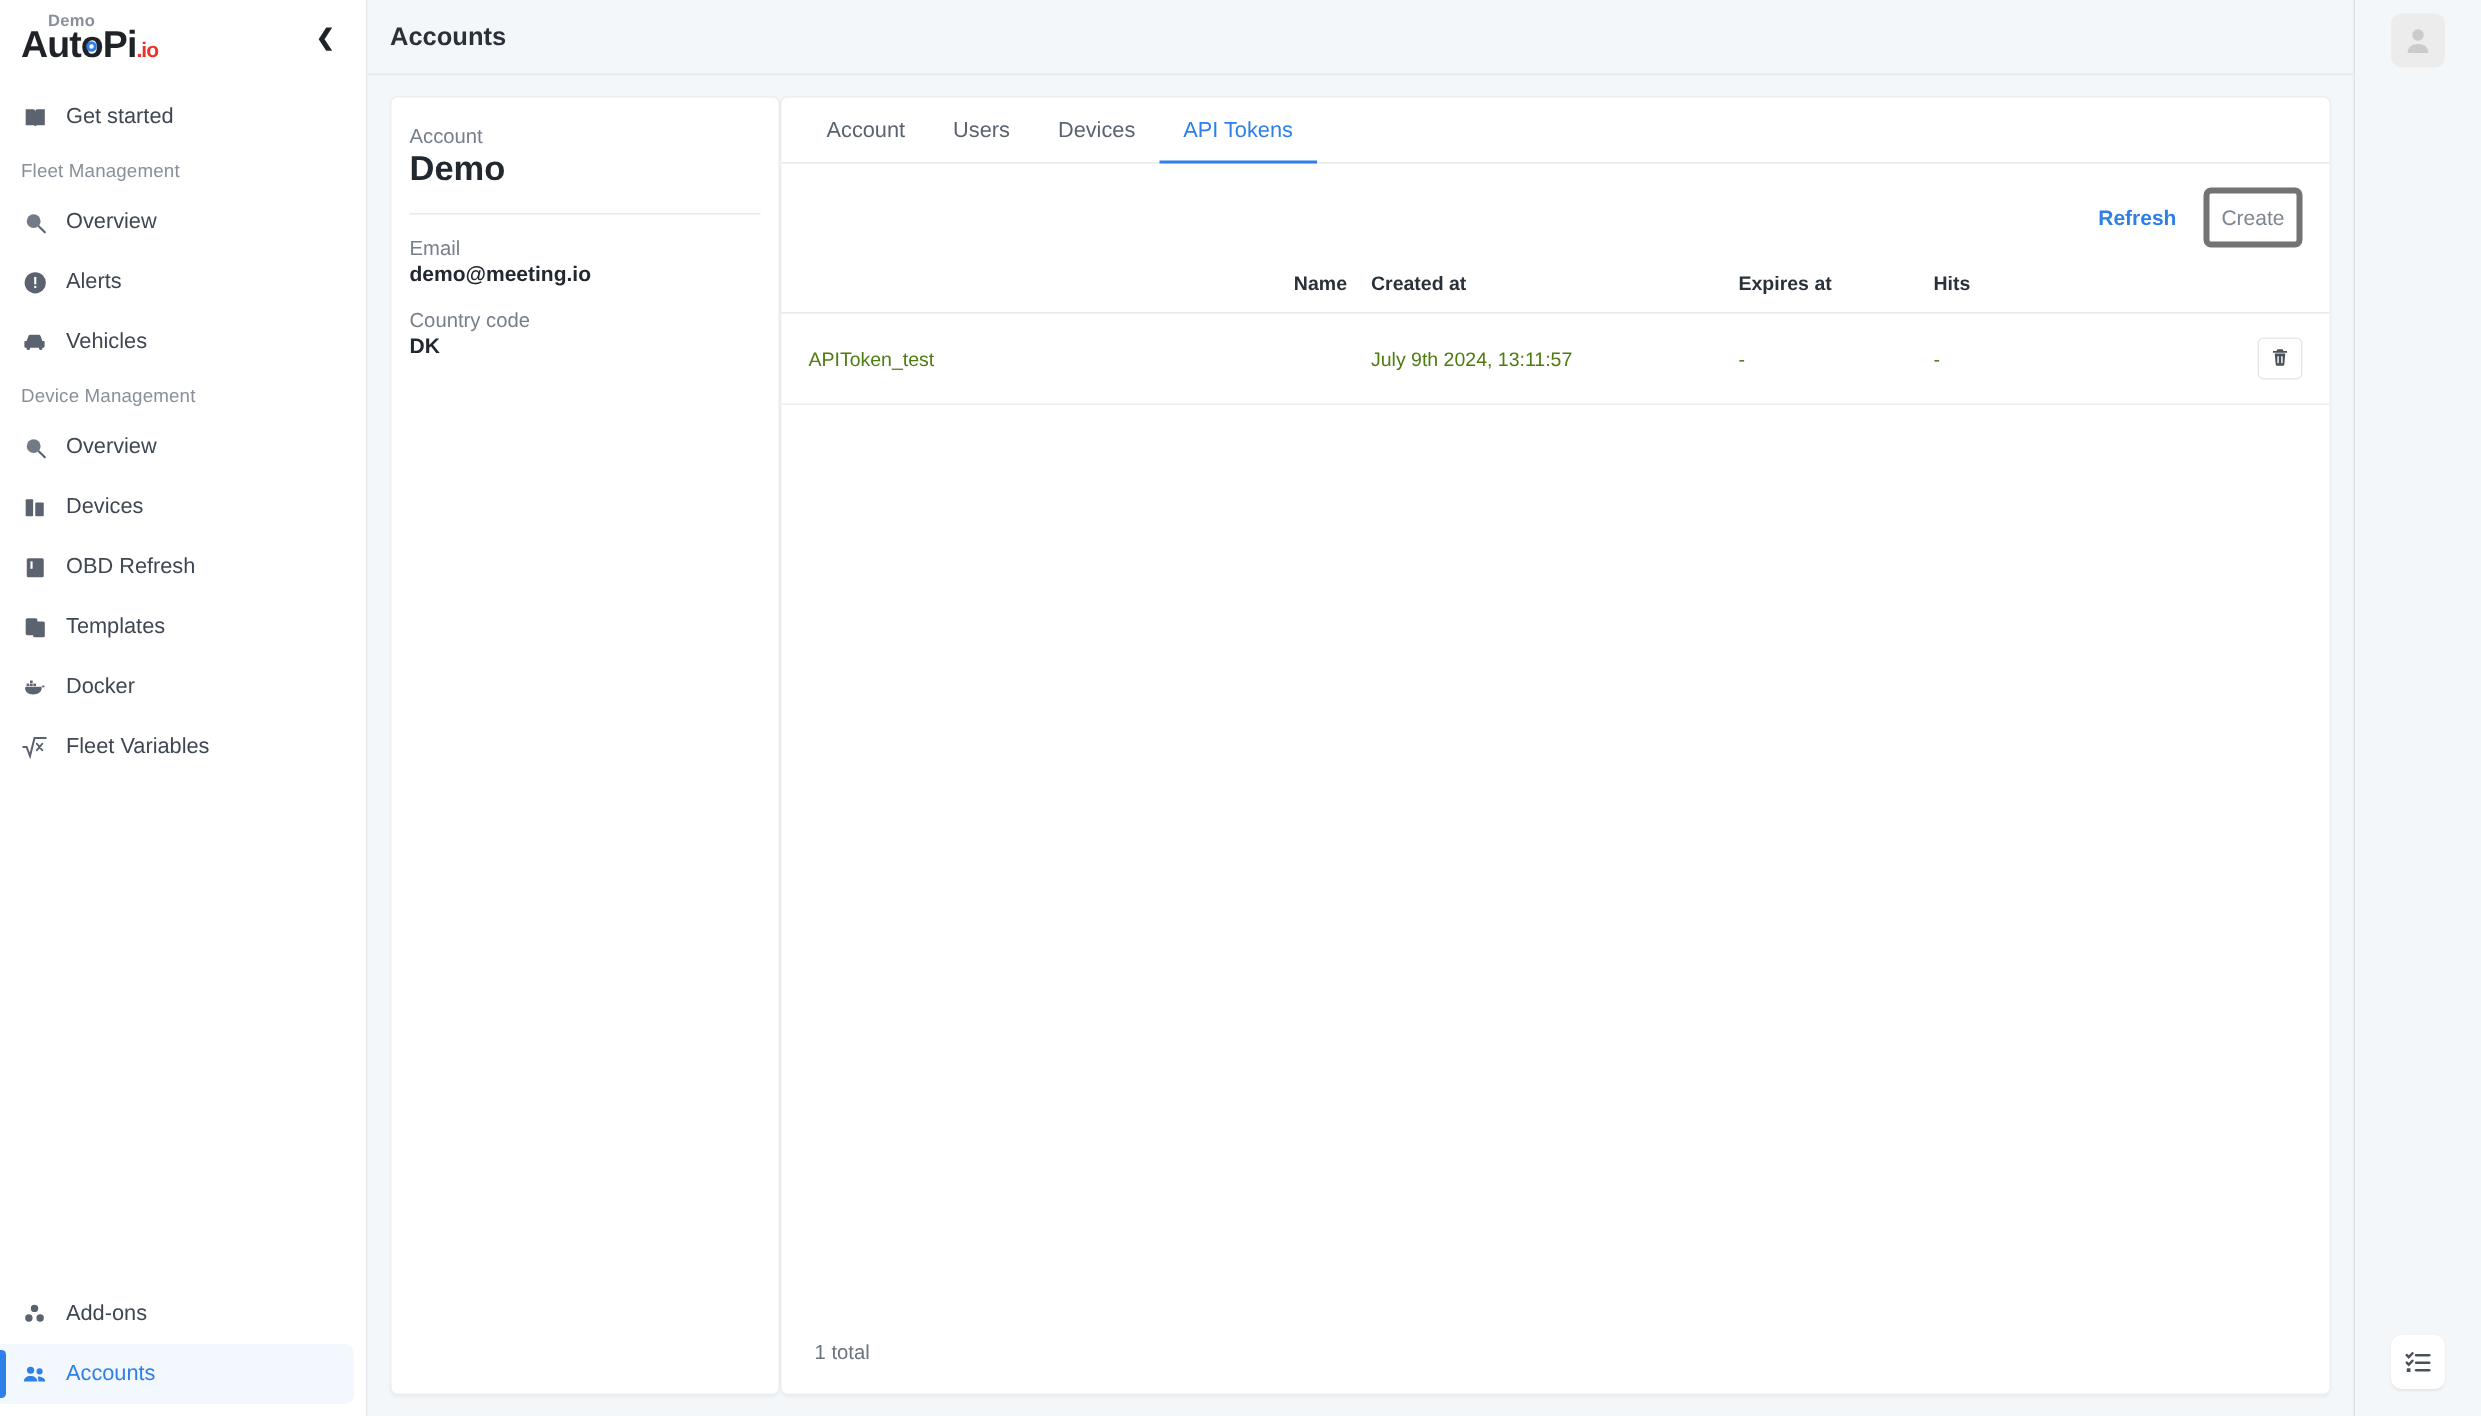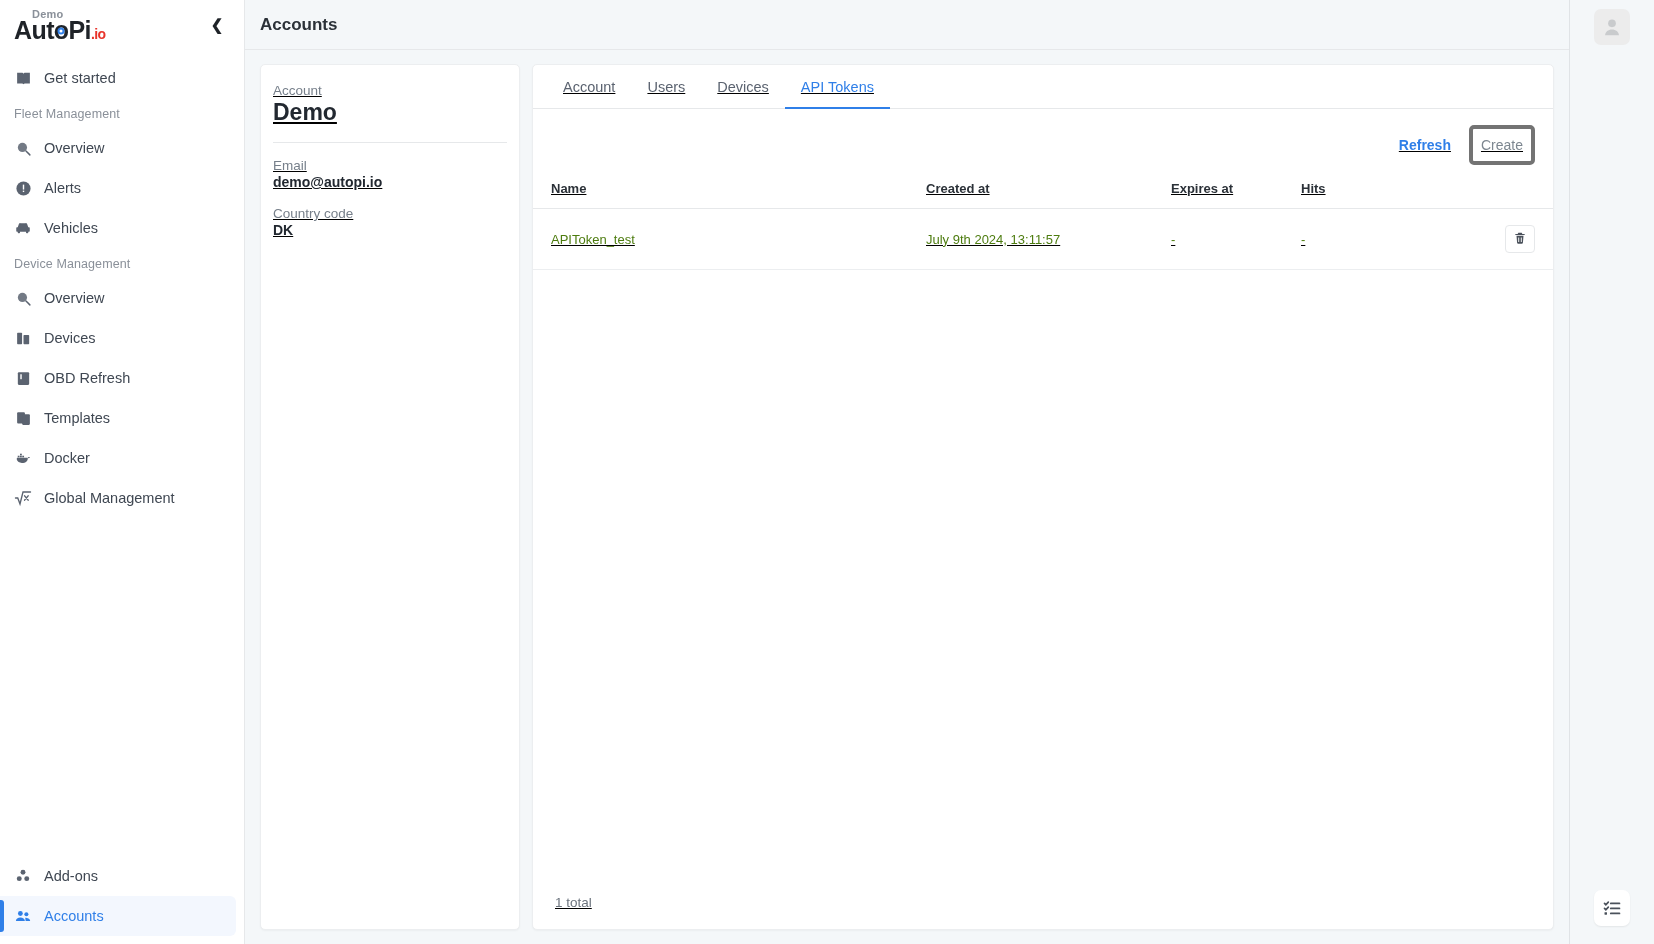--- a/index.html
+++ b/index.html
@@ -96,22 +96,22 @@
     flex: 1 1 auto; height: 944px; display: flex; flex-direction: column;
     background: #f4f7f9; min-width: 0;
   }
   .topbar {
     height: 50px; display: flex; align-items: center; padding-left: 15px;
     border-bottom: 1px solid #e6e8ea; background: #f4f7f9;
   }
   .page-title { font-size: 17px; font-weight: bold; color: #2b3138; }
 
   .content {
-    flex: 1 1 auto; display: flex; gap: 12px;
-    padding: 14px 15px 14px 15px; min-height: 0; text-decoration: underline;
+    flex: 1 1 auto; display: flex; gap: 0;
+    padding: 14px 15px 14px 15px; min-height: 0;
   }
 
   .account-card {
     width: 260px; flex: 0 0 260px; background: #fff;
     border-radius: 5px; border: 1px solid #eceef0;
     padding: 18px 12px 18px 12px;
     box-shadow: 0 1px 2px rgba(0,0,0,.04);
     align-self: stretch;
   }
   .field-label { font-size: 13.5px; color: #767f8a; margin-bottom: 1px; }
@@ -154,21 +154,21 @@
   table { width: 100%; border-collapse: collapse; }
   th {
     text-align: left; font-size: 13px; font-weight: bold; color: #2b3138;
     padding: 6px 8px 12px 8px; border-bottom: 1px solid #e6e8ea;
   }
   th:first-child, td:first-child { padding-left: 18px; }
   td {
     font-size: 13px; color: #4d7c0f; padding: 16px 8px;
     border-bottom: 1px solid #eceef0; vertical-align: middle;
   }
-  .col-name { width: 385px; }
+  .col-name { width: 385px; text-align: right; }
   .col-created { width: 245px; }
   .col-expires { width: 130px; }
   .col-hits { width: 150px; }
   .col-act { text-align: right; padding-right: 18px; }
   .icon-btn {
     width: 30px; height: 28px; border: 1px solid #e6e8ea; background: #fff;
     border-radius: 4px; cursor: pointer; display: inline-flex;
     align-items: center; justify-content: center; color: #4a515b;
   }
   .panel-footer { margin-top: auto; padding: 16px 18px 18px 22px; }
@@ -306,21 +306,21 @@
         <span>Docker</span>
       </div>
 
       <div class="nav-item">
         <span class="ico">
           <svg width="18" height="18" viewBox="0 0 24 24" fill="none" stroke="currentColor" stroke-width="1.8" stroke-linecap="round">
               <path d="M2 12l3 0 3 8 4-16h10"></path>
               <path d="M14 9l5 6M19 9l-5 6" stroke-width="1.6"></path>
             </svg>
         </span>
-        <span>Global Management</span>
+        <span>Fleet Variables</span>
       </div>
     </nav>
 
     <div class="spacer-flex"></div>
 
 
     <div class="spacer-flex"></div>
 
     <div class="nav-bottom">
       <div class="nav-item">
@@ -352,21 +352,21 @@
       <div class="page-title">Accounts</div>
     </div>
 
     <div class="content">
 
       <div class="account-card">
         <div class="field-label">Account</div>
         <div class="acct-name">Demo</div>
         <div class="divider"></div>
         <div class="field-label">Email</div>
-        <div class="field-value">demo@autopi.io</div>
+        <div class="field-value">demo@meeting.io</div>
         <div class="field-label">Country code</div>
         <div class="field-value">DK</div>
       </div>
 
       <div class="panel">
         <div class="tabs">
           <div class="tab">Account</div>
           <div class="tab">Users</div>
           <div class="tab">Devices</div>
           <div class="tab active">API Tokens</div>

